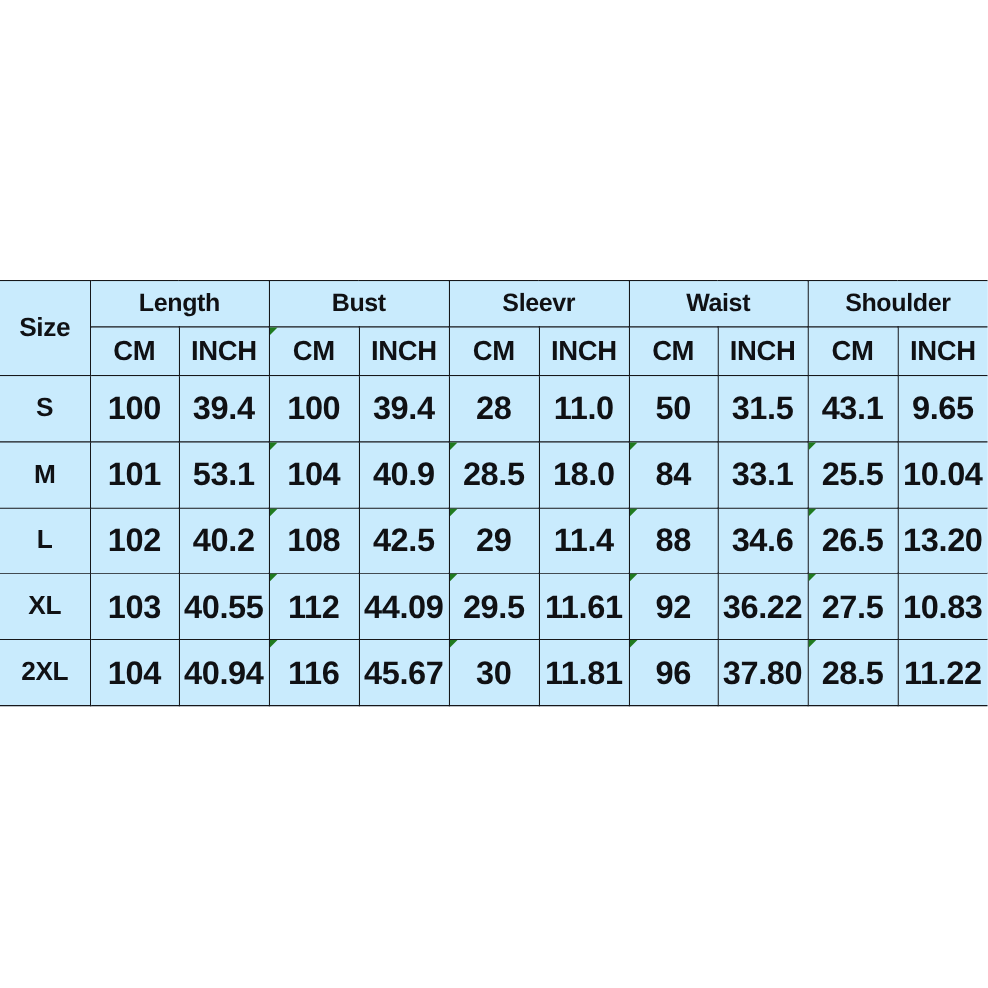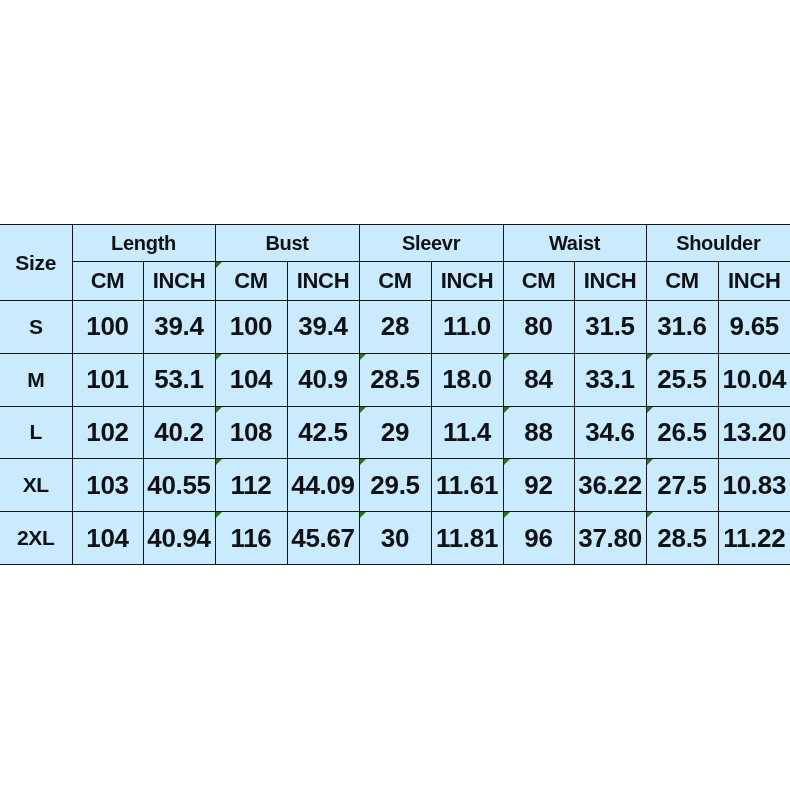--- a/index.html
+++ b/index.html
@@ -134,23 +134,23 @@
     </thead>
     <tbody>
       <tr class="data-row">
         <td class="size-cell">S</td>
         <td class="val-cell">100</td>
         <td class="val-cell">39.4</td>
         <td class="val-cell">100</td>
         <td class="val-cell">39.4</td>
         <td class="val-cell">28</td>
         <td class="val-cell">11.0</td>
-        <td class="val-cell">80</td>
+        <td class="val-cell">50</td>
         <td class="val-cell">31.5</td>
-        <td class="val-cell">31.6</td>
+        <td class="val-cell">43.1</td>
         <td class="val-cell">9.65</td>
       </tr>
       <tr class="data-row">
         <td class="size-cell">M</td>
         <td class="val-cell">101</td>
         <td class="val-cell">53.1</td>
         <td class="val-cell">104<span class="artifact tl"></span></td>
         <td class="val-cell">40.9</td>
         <td class="val-cell">28.5<span class="artifact tl"></span></td>
         <td class="val-cell">18.0</td>

